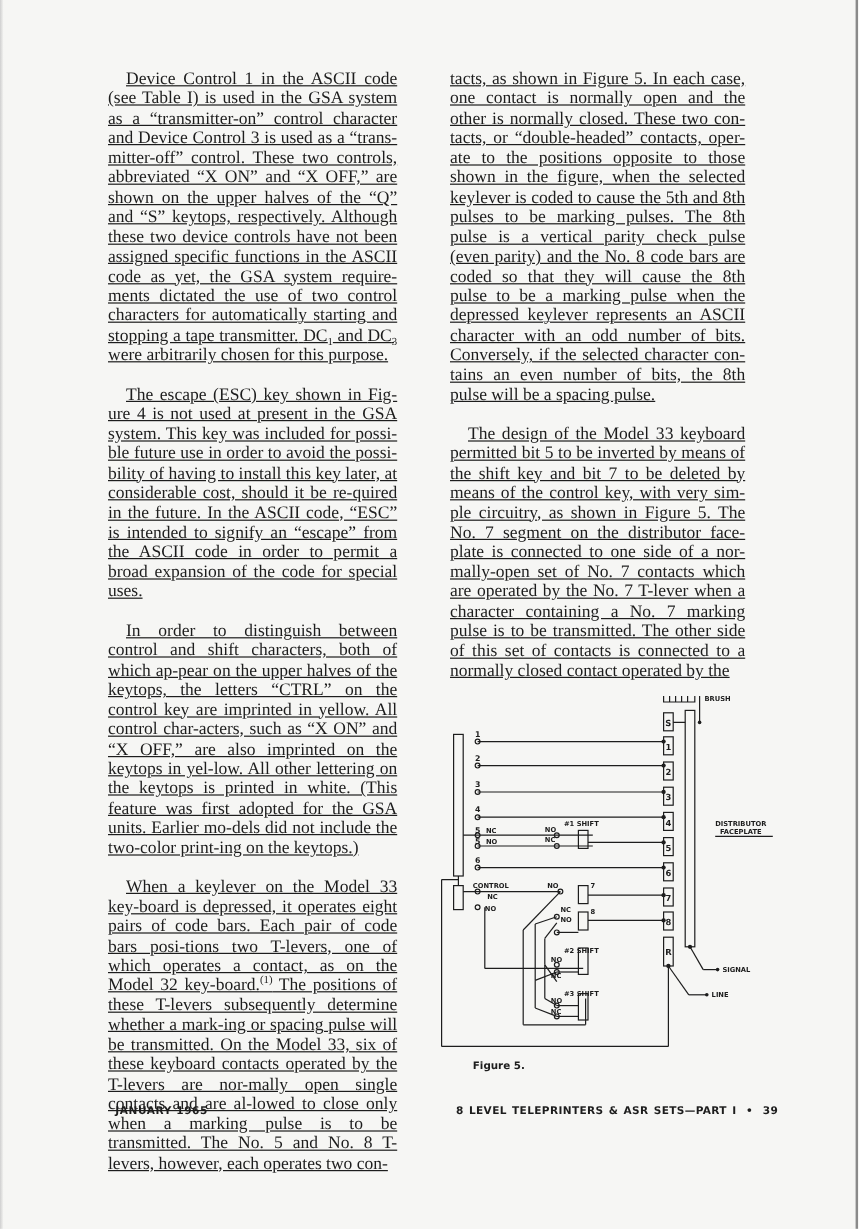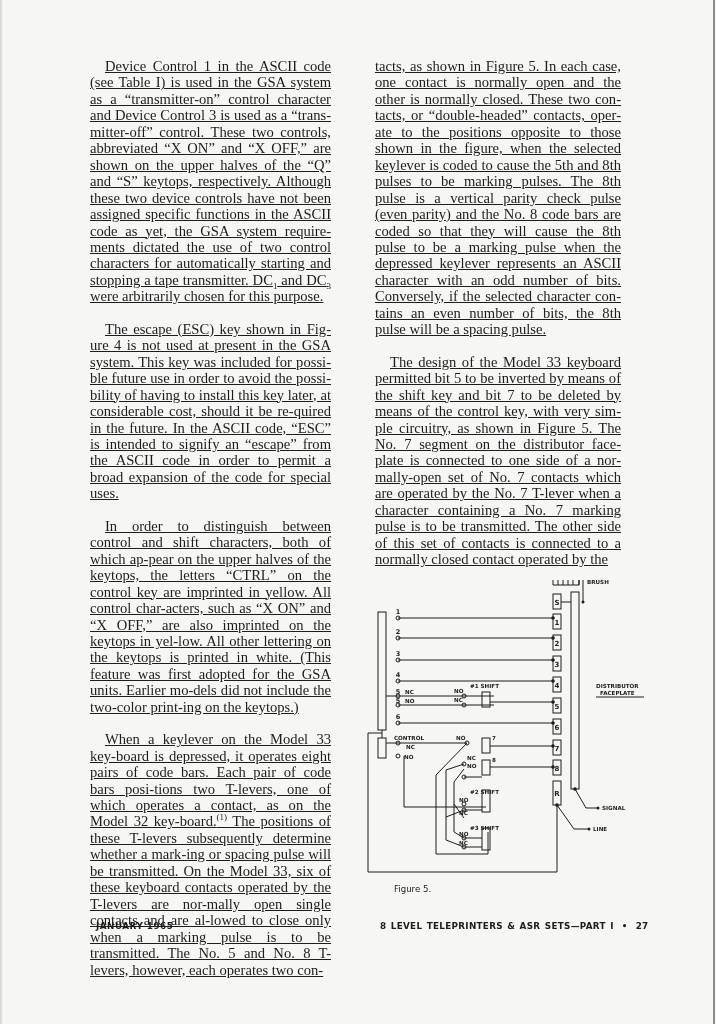--- a/index.html
+++ b/index.html
@@ -37,21 +37,21 @@
       letter-spacing: 0.1px;
     }
     sub, sup { font-size: 9px; line-height: 0; }
     .figure {
       position: absolute; left: 364px; top: 572px; width: 290px; height: 310px;
     }
     .figure svg { width: 290px; height: 310px; }
     .figure-caption {
       position: absolute; left: 394px; top: 884px; width: 260px;
       font-family: "DejaVu Sans", sans-serif;
-      font-weight: normal; font-size: 8.6px; line-height: 11px;
+      font-weight: bold; font-size: 8.6px; line-height: 11px;
       display: flex;
     }
     .figure-caption .fig-label { width: 52px; flex: none; }
     .figure-caption .fig-text { flex: 1; }
     .footer-left {
       position: absolute; left: 74px; top: 921px;
       font-family: "DejaVu Sans", sans-serif; font-weight: bold; font-size: 8.8px;
       letter-spacing: 0.5px;
       padding-left: 22px;
     }
@@ -242,14 +242,14 @@
     </g>
   </svg>
 </div>
 
 <div class="figure-caption">
   <span class="fig-label">Figure 5.</span>
 </div>
 
 <div class="footer-left">JANUARY 1965</div>
 <div class="footer-right">
-  <span>8 LEVEL TELEPRINTERS &amp; ASR SETS—PART I</span><span class="bullet">•</span><span>27</span>
+  <span>8 LEVEL TELEPRINTERS &amp; ASR SETS—PART I</span><span class="bullet">•</span><span>39</span>
 </div>
 
 </body></html>

